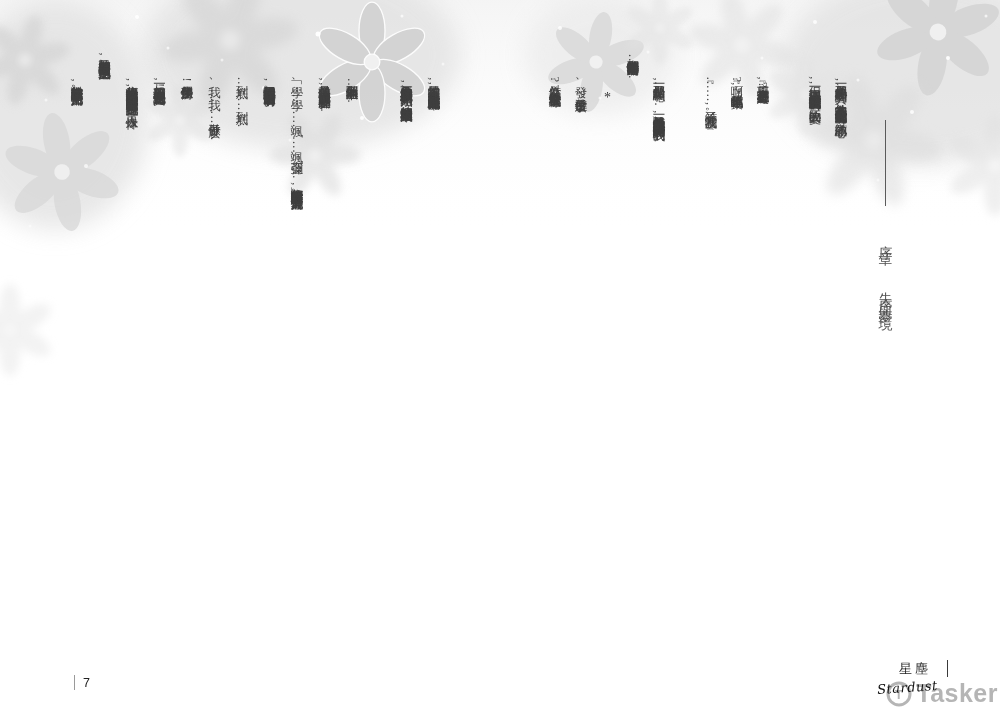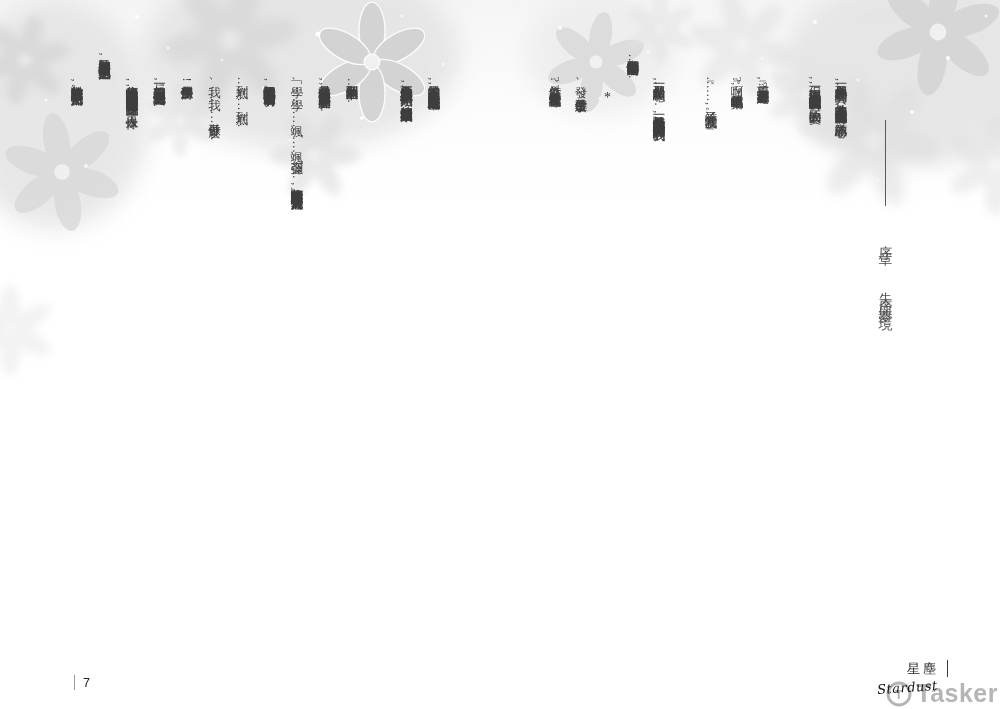--- a/index.html
+++ b/index.html
@@ -52,21 +52,21 @@
   .footer-left{
     position:absolute;left:74px;bottom:19px;z-index:2;
     display:flex;align-items:center;gap:8px;
     font-size:12.5px;color:#222;
     font-family:"Liberation Sans",sans-serif;
   }
   .pnbar{width:1px;height:15px;background:#9a9a9a;}
   .series-cn{
     position:absolute;right:52px;bottom:32px;z-index:2;
     font-size:13px;color:#1d1d1d;letter-spacing:3px;
-    padding-right:8px;border-right:1px solid #3a3a3a;
+    padding-right:16px;border-right:1px solid #3a3a3a;
     line-height:17px;
   }
   .series-en{
     position:absolute;right:62px;bottom:14px;z-index:2;
     font-size:13px;color:#111;
     font-style:italic;
     font-family:"DejaVu Serif",serif;
     transform:rotate(-4deg);
     letter-spacing:0.5px;
   }

